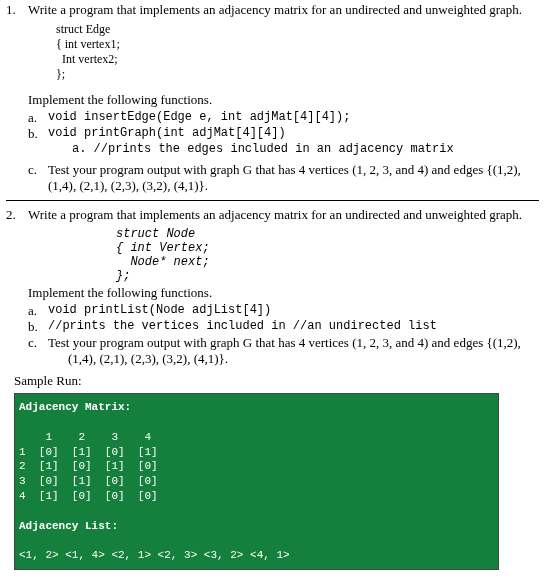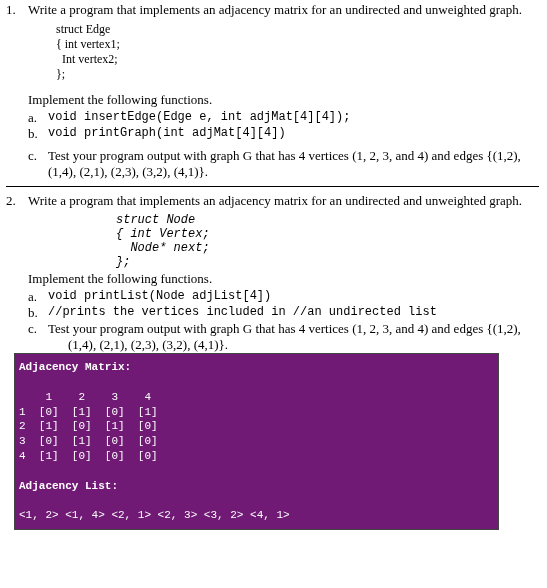--- a/index.html
+++ b/index.html
@@ -67,21 +67,21 @@
   }
   hr.divider {
     border: none;
     border-top: 1px solid #000;
     margin: 6px 0 6px 0;
   }
   .sample-label {
     margin: 6px 0 4px 8px;
   }
   .terminal {
-    background: #701a75;
+    background: #15803d;
     color: #fff;
     font-family: "Courier New", monospace;
     font-size: 11px;
     padding: 6px 6px 6px 4px;
     margin: 0 40px 4px 8px;
     line-height: 1.35;
     white-space: pre;
     border: 1px solid #444;
   }
   .term-header {
@@ -110,20 +110,21 @@
       <div class="sub-letter">a.</div>
       <div class="sub-content code">void insertEdge(Edge e, int adjMat[4][4]);</div>
     </div>
   </div>
 
   <div class="sub-list">
     <div class="sub-row">
       <div class="sub-letter">b.</div>
       <div class="sub-content code">void printGraph(int adjMat[4][4])</div>
     </div>
+    <div class="indent-more code">a. //prints the edges included in an adjacency matrix</div>
   </div>
 
   <div class="sub-list" style="margin-top:6px;">
     <div class="sub-row">
       <div class="sub-letter">c.</div>
       <div class="sub-content">Test your program output with graph G that has 4 vertices (1, 2, 3, and 4) and edges {(1,2),</div>
     </div>
     <div class="test-text" style="margin-left:20px;">(1,4), (2,1), (2,3), (3,2), (4,1)}.</div>
   </div>
 
@@ -156,20 +157,21 @@
   </div>
 
   <div class="sub-list">
     <div class="sub-row">
       <div class="sub-letter">c.</div>
       <div class="sub-content">Test your program output with graph G that has 4 vertices (1, 2, 3, and 4) and edges {(1,2),</div>
     </div>
     <div style="margin-left:40px;">(1,4), (2,1), (2,3), (3,2), (4,1)}.</div>
   </div>
 
+  <div class="sample-label">Sample Run:</div>
 
   <div class="terminal"><span class="term-header">Adjacency Matrix:</span>
 
 <span>    1    2    3    4</span>
 <span>1  [0]  [1]  [0]  [1]</span>
 <span>2  [1]  [0]  [1]  [0]</span>
 <span>3  [0]  [1]  [0]  [0]</span>
 <span>4  [1]  [0]  [0]  [0]</span>
 
 <span class="term-header">Adjacency List:</span>

